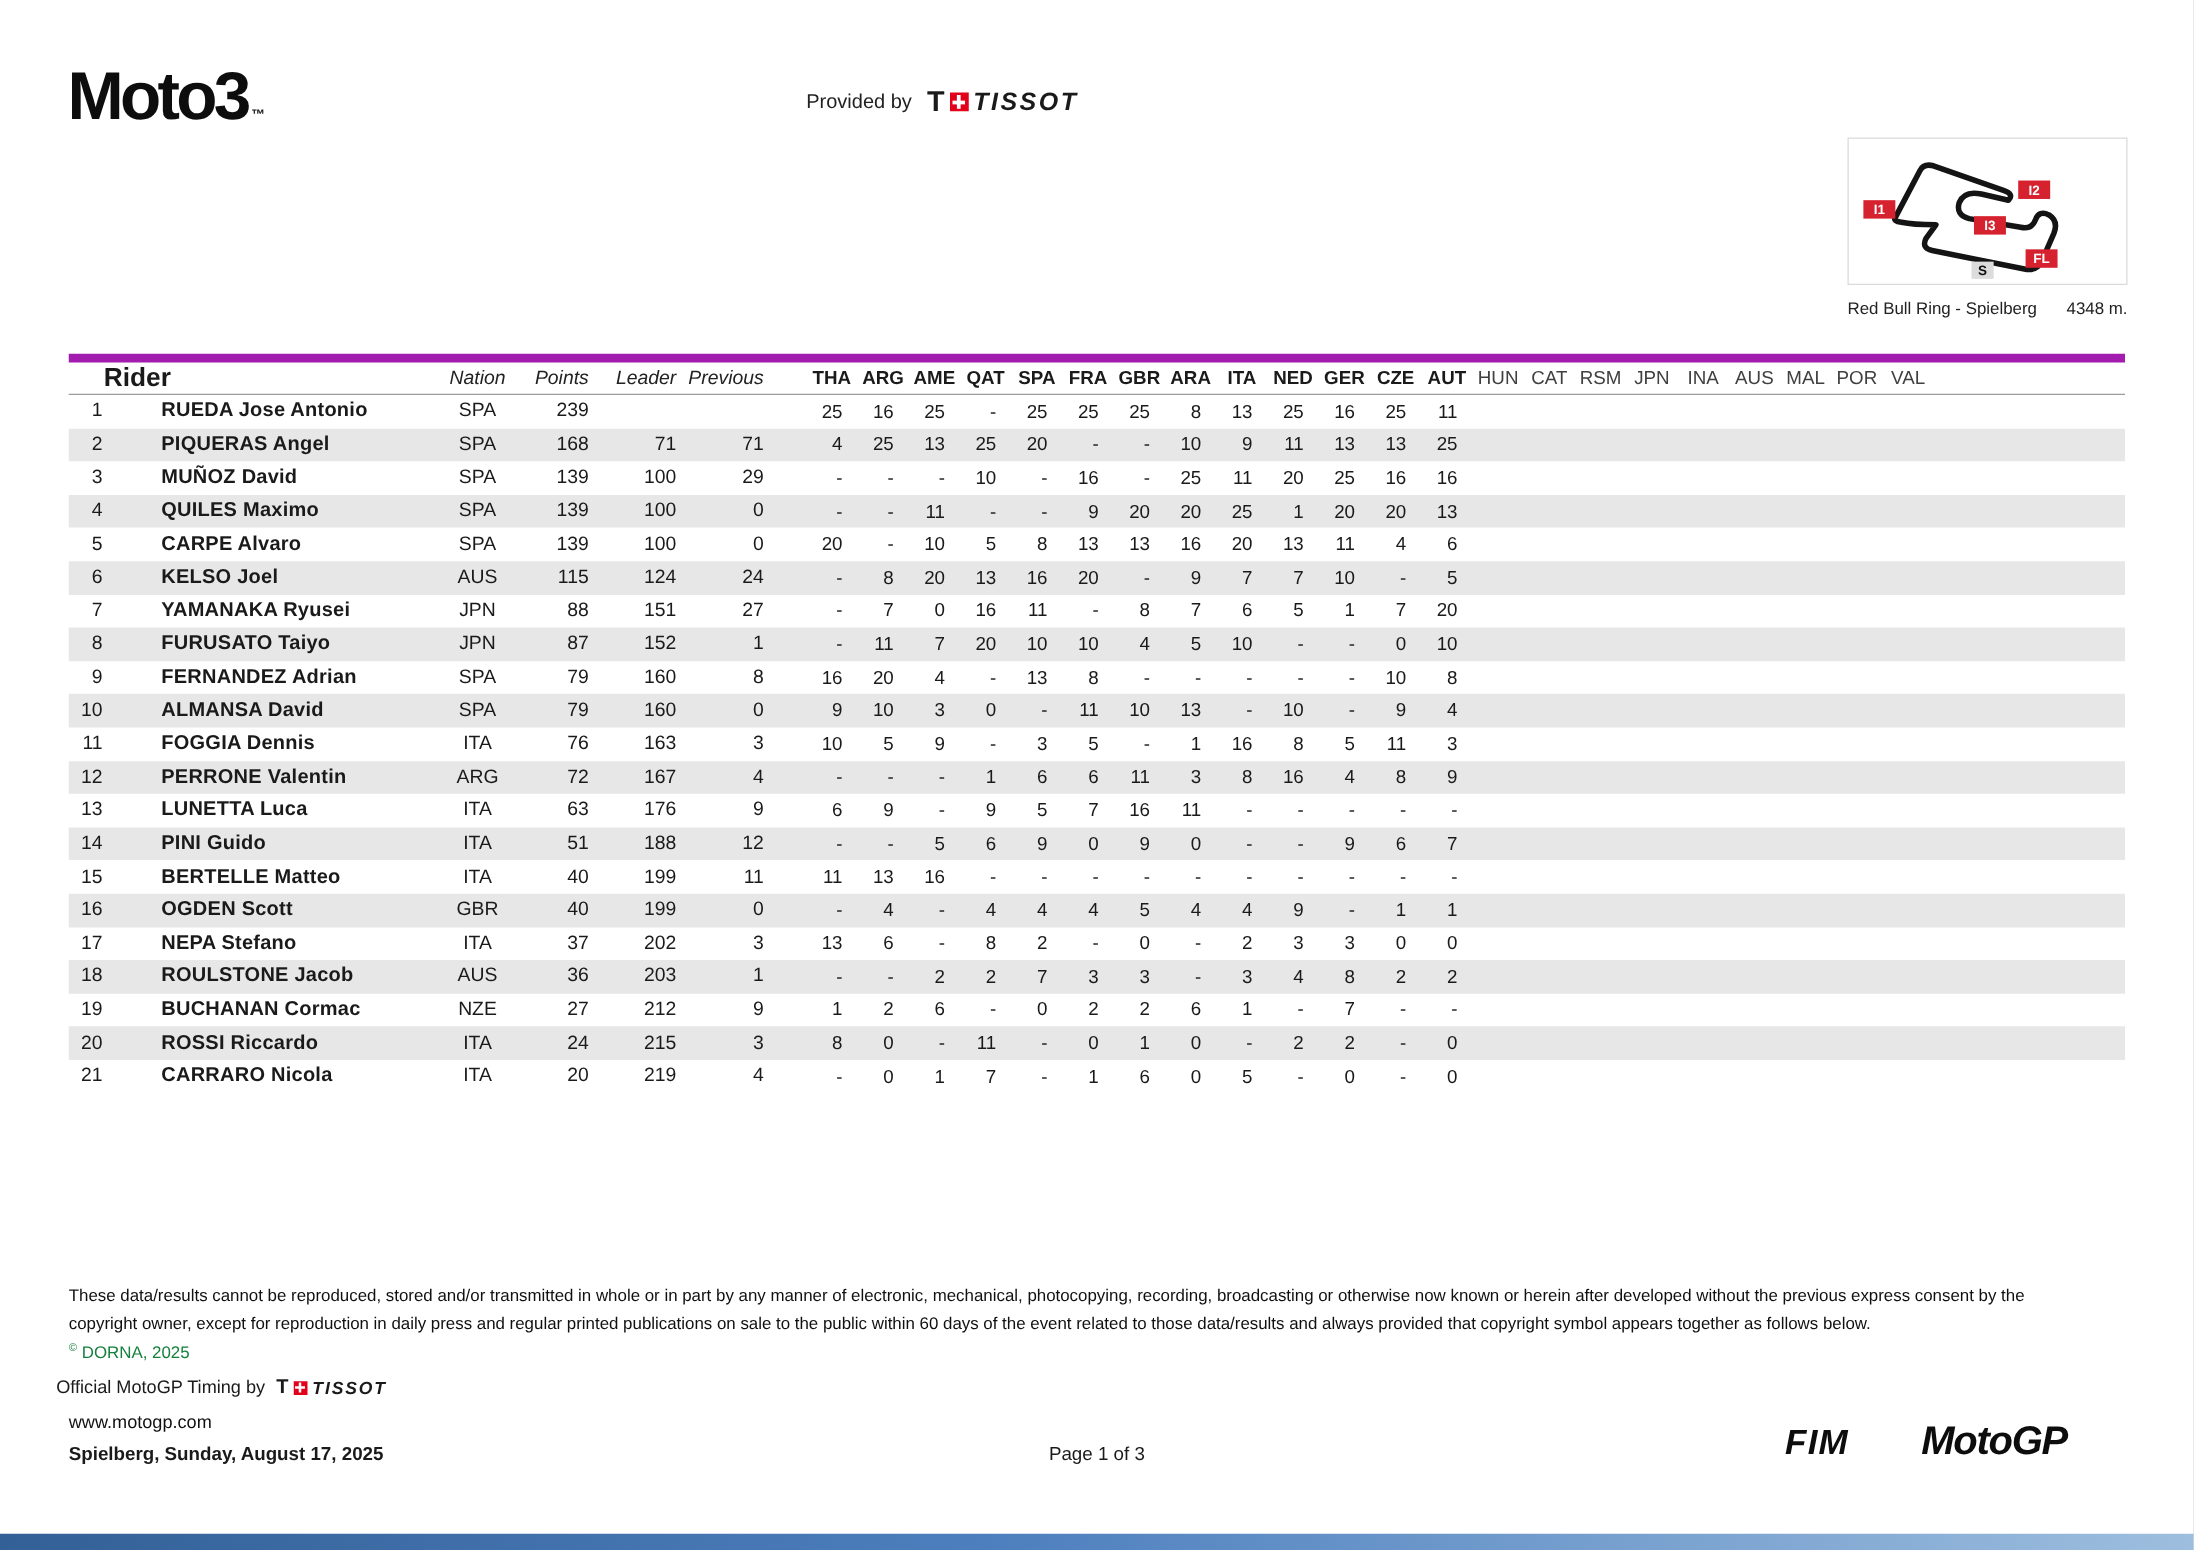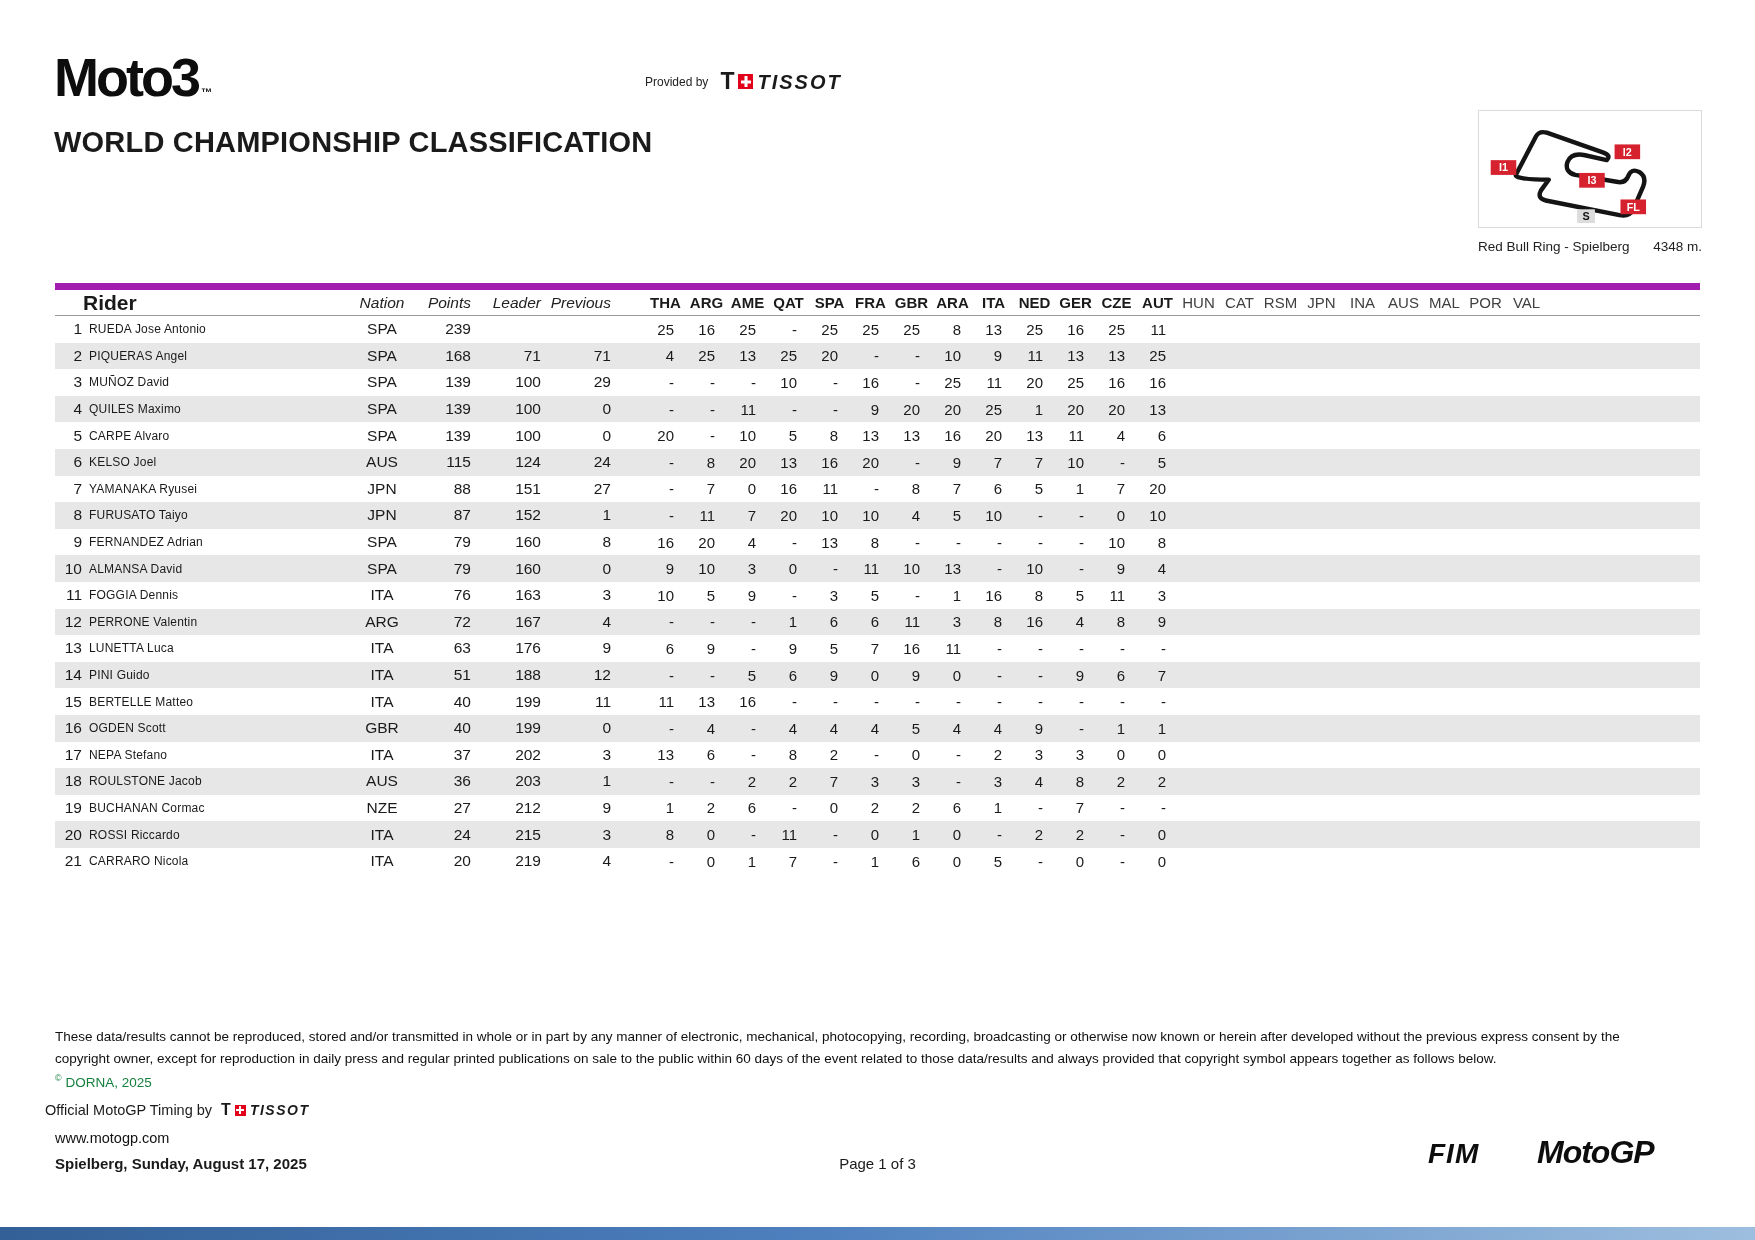--- a/index.html
+++ b/index.html
@@ -6,21 +6,21 @@
   body { background:#888; }
   .page {
     position:relative; width:1755px; height:1240px; background:#fff;
     font-family:"Liberation Sans", sans-serif; color:#1a1a1a; overflow:hidden;
     margin:0 auto;
   }
   
   .moto-logo { position:absolute; left:54px; top:50px; font-size:54px; font-weight:900; letter-spacing:-3px; line-height:1; color:#0d0d0d; }
   .moto-logo .tm { font-size:11px; font-weight:700; letter-spacing:0; margin-left:3px; }
   .provided { position:absolute; left:645px; top:70px; display:flex; align-items:center; gap:12px; }
-  .provided-label { font-size:12px; color:#222; }
+  .provided-label { font-size:16px; color:#222; }
   .tissot { display:flex; align-items:center; gap:4px; }
   .tissot .t { font-weight:900; font-size:23px; line-height:1; }
   .flag { position:relative; width:15px; height:15px; background:#e2001a; display:inline-block; }
   .flag::before { content:""; position:absolute; left:50%; top:14%; width:3px; height:72%; background:#fff; transform:translateX(-50%); }
   .flag::after  { content:""; position:absolute; top:50%; left:14%; height:3px; width:72%; background:#fff; transform:translateY(-50%); }
   .tissot .name { font-weight:800; font-size:20px; letter-spacing:2px; line-height:1;font-style:italic; }
   .tissot.small .t { font-size:16px; }
   .tissot.small .name { font-size:14px; letter-spacing:1.5px; }
   .tissot.small .flag { width:11px; height:11px; }
   .tissot.small .flag::before { width:2px; } .tissot.small .flag::after { height:2px; }
@@ -39,21 +39,21 @@
   .h-rider  { grid-column:1 / 3; font-size:21px; font-weight:800; padding-left:28px; }
   .h-it     { font-style:italic; font-size:15.5px; color:#222; }
   .h-num    { text-align:right; padding-right:8px; }
   .h-nation { text-align:center; }
   .h-race   { text-align:center; font-size:15px; font-weight:700; }
   .h-race.future { color:#404040; font-weight:400; }
 
   .row { height:26.6px; font-size:16px; }
   .tbody .row:nth-child(even) { background:#e7e7e7; }
   .c-rank   { text-align:right; padding-right:7px; font-size:15.5px; }
-  .c-rider  { font-weight:400; font-size:12px; white-space:nowrap; letter-spacing:0.2px; }
+  .c-rider  { font-weight:700; font-size:16px; white-space:nowrap; letter-spacing:0.2px;margin-left:40px; }
   .c-nation { text-align:center; font-size:15.5px; }
   .c-num    { text-align:right; padding-right:8px; font-size:15.5px; }
   .c-race   { text-align:right; padding-right:12px; font-size:15px; }
 
   
   .legal { position:absolute; left:55px; top:1026px; width:1660px; font-size:13.5px; color:#101010; line-height:1.62; white-space:nowrap; }
   .copyright { position:absolute; left:55px; top:1073px; font-size:13.5px; color:#15803d; }
   .copyright sup { font-size:9px; }
   .timing { position:absolute; left:45px; top:1102px; display:flex; align-items:center; gap:9px; font-size:14.5px; }
   .url { position:absolute; left:55px; top:1130px; font-size:14.5px; color:#111; text-decoration:none; }
@@ -109,21 +109,20 @@
           <text class="badge-text dark" x="107" y="111">S</text>
         </g>
       </svg>
     </div>
     <div class="track-caption">
       <span>Red Bull Ring - Spielberg</span>
       <span>4348 m.</span>
     </div>
   </div>
 
-  <div class="title">WORLD CHAMPIONSHIP CLASSIFICATION</div>
 
   <div class="table-wrap">
     <div class="grid thead">
       <div class="h-rider">Rider</div>
       <div class="h-it h-nation">Nation</div>
       <div class="h-it h-num">Points</div>
       <div class="h-it h-num">Leader</div>
       <div class="h-it h-num">Previous</div>
       <div></div>
     <div class="h-race">THA</div>

